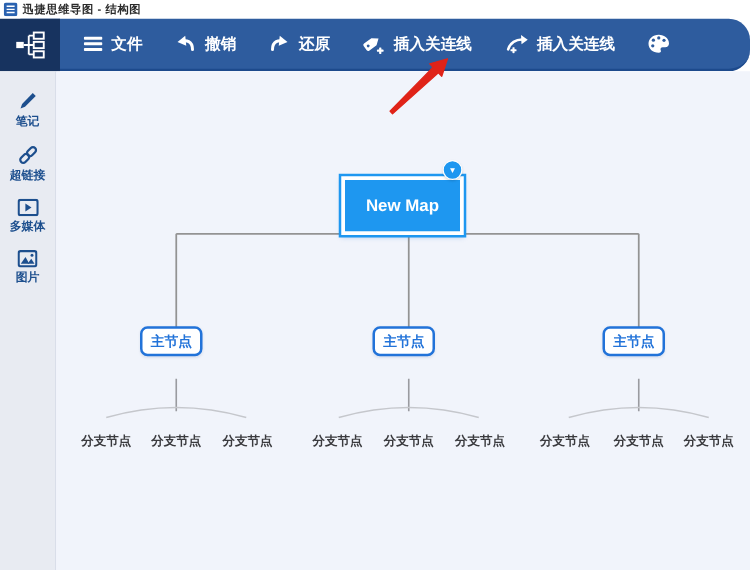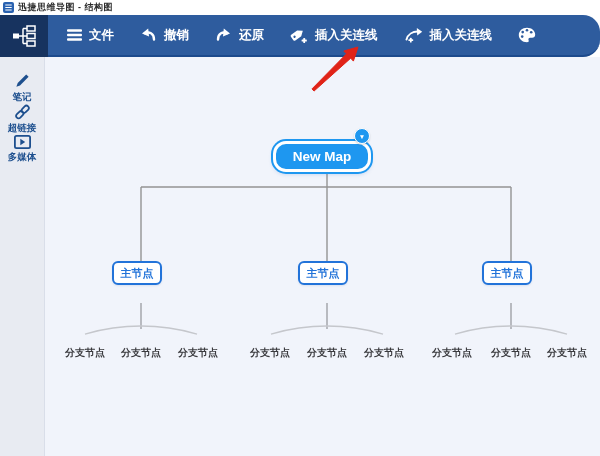--- a/index.html
+++ b/index.html
@@ -20,32 +20,32 @@
     align-items:center; justify-content:center; flex:0 0 48px; }
   .tb-buttons { display:flex; align-items:center; padding-left:6px; }
   .tb-btn { display:flex; align-items:center; gap:7px; padding:0 13px; height:100%;
     cursor:pointer; }
   .tb-btn .lbl { color:#fff; font-size:12.5px; font-weight:600; white-space:nowrap; }
   .tb-btn svg { display:block; }
 
   
   .sidebar { position:absolute; left:0; top:57px; width:45px; height:399px;
     background:#e8ebf2; border-right:1px solid #d9dee9;
-    display:flex; flex-direction:column; align-items:center; padding-top:16px; }
+    display:flex; flex-direction:column; align-items:center; padding-top:16px; gap:12px; }
   .sb-item { width:100%; text-align:center; cursor:pointer; }
   .sb-item svg { display:block; margin:0 auto 2px auto; }
   .sb-item .sb-lbl { font-size:9.5px; color:#1d4f8e; font-weight:600; display:block; }
 
   
   .canvas { position:absolute; left:45px; top:57px; width:555px; height:399px;
     background:#f1f4fb; }
   .connectors { position:absolute; left:0; top:0; width:555px; height:399px; }
 
-  .root-node { position:absolute; left:228px; top:84px; width:98px; height:31px;
-    background:#1e97f0; border:3px solid #ffffff; border-radius:13px;
+  .root-node { position:absolute; left:228px; top:84px; width:98px; height:47px;
+    background:#1e97f0; border:3px solid #ffffff; border-radius:0;
     box-shadow:0 0 0 2px #1e97f0, 0 2px 4px rgba(30,100,200,.25);
     display:flex; align-items:center; justify-content:center;
     color:#fff; font-size:13.5px; font-weight:bold; cursor:pointer; }
   .root-badge { position:absolute; left:309px; top:71px; width:16px; height:16px;
     background:#1e97f0; border:1.5px solid #fff; border-radius:50%;
     display:flex; align-items:center; justify-content:center;
     color:#fff; font-size:6.5px; cursor:pointer; box-shadow:0 1px 2px rgba(0,0,0,.15); }
 
   .main-node { position:absolute; top:204px; width:50px; height:24px;
     background:#ffffff; border:2px solid #2273d9; border-radius:6px;
@@ -166,20 +166,29 @@
         </g>
       </svg>
       <span class="sb-lbl">超链接</span>
     </div>
     <div class="sb-item">
       <svg width="17" height="14" viewBox="0 0 17 14">
         <rect x="0.9" y="0.9" width="15.2" height="12.2" rx="1.6" fill="none" stroke="#1d4f8e" stroke-width="1.8"></rect>
         <polygon points="6.3,3.8 11.2,7 6.3,10.2" fill="#1d4f8e"></polygon>
       </svg>
       <span class="sb-lbl">多媒体</span>
+    </div>
+    <div class="sb-item">
+      <svg width="16" height="14" viewBox="0 0 16 14">
+        <rect x="0.9" y="0.9" width="14.2" height="12.2" rx="1.6" fill="none" stroke="#1d4f8e" stroke-width="1.8"></rect>
+        <polygon points="2.6,11 6.4,5.6 9.4,11" fill="#1d4f8e"></polygon>
+        <polygon points="8,11 11,6.9 13.6,11" fill="#1d4f8e"></polygon>
+        <circle cx="11.6" cy="4.1" r="1.2" fill="#1d4f8e"></circle>
+      </svg>
+      <span class="sb-lbl">图片</span>
     </div>
   </div>
 
   <div class="canvas">
 
     <svg class="connectors" viewBox="0 0 555 399">
       <g stroke="#939393" stroke-width="1.4" fill="none">
         <path d="M282 115 V130"></path>
         <path d="M96 130 H466"></path>
         <path d="M96 130 V222"></path>

